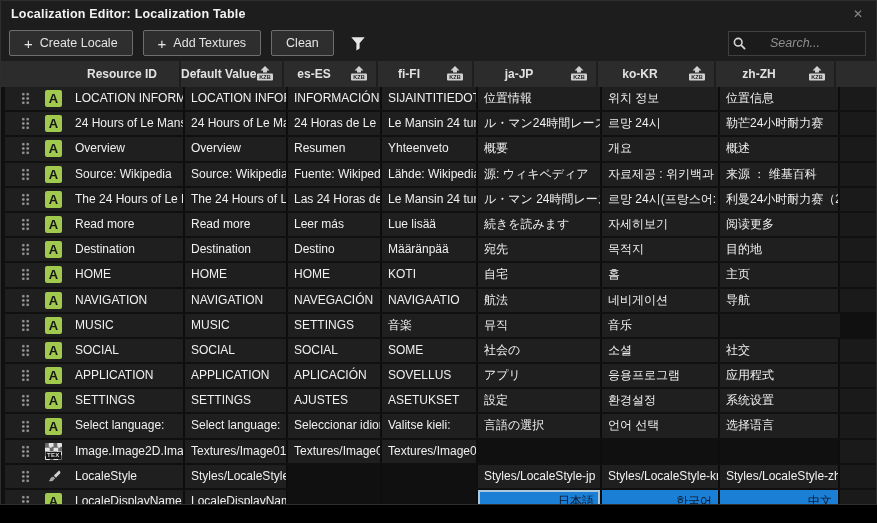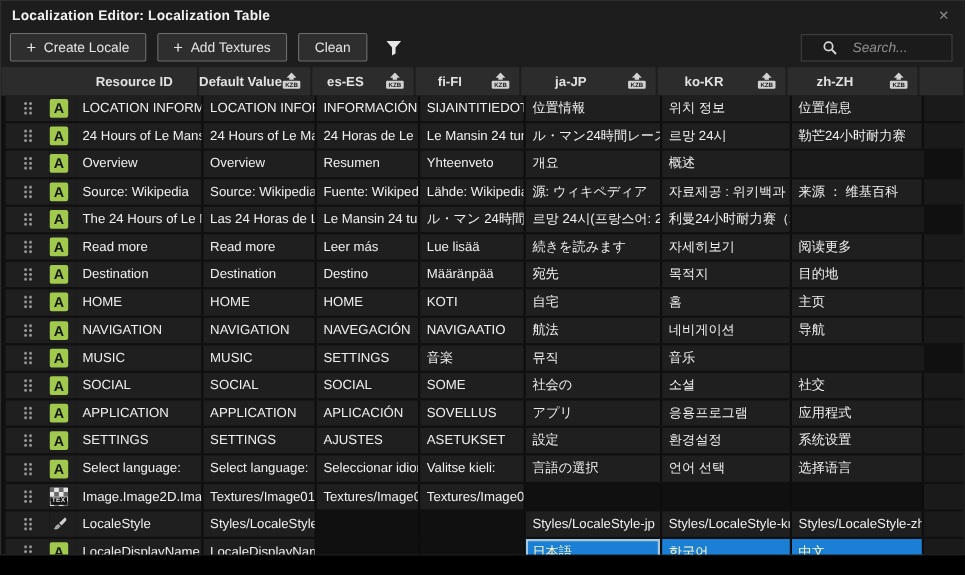--- a/index.html
+++ b/index.html
@@ -16,21 +16,21 @@
   .close-btn { margin-left:auto; width:16px; height:16px; display:flex; align-items:center;
     justify-content:center; color:#8b8b8b; font-size:12px; font-weight:700; cursor:default; }
   
   .toolbar { height:32px; display:flex; align-items:center; gap:10px; padding:0 8px; }
   .btn { display:inline-flex; align-items:center; gap:7px; height:26px; padding:0 14px;
     background:#2e2e2e; border:1px solid #6e6e6e; border-radius:2px;
     font-size:12.5px; color:#e4e4e4; white-space:nowrap; }
   .btn .plus { font-size:15px; font-weight:400; color:#e8e8e8; line-height:1; }
   .icon-btn { background:none; border:none; padding:0 6px; display:flex; align-items:center; }
   .search { margin-left:auto; margin-right:2px; width:138px; height:25px; background:#1b1b1b;
-    border:1px solid #404040; display:flex; align-items:center; padding:0 19px; gap:14px; }
+    border:1px solid #404040; display:flex; align-items:center; padding:0 4px; gap:24px; }
   .search input { flex:1; min-width:0; background:transparent; border:none; outline:none;
     color:#cfcfcf; font-size:12.5px; font-style:italic; font-family:inherit; }
   .search input::placeholder { color:#8f8f8f; font-style:italic; }
   
   .table { position:absolute; left:0; right:0; top:60px; bottom:0; background:#101010; }
   .thead, .tr {
     display:grid;
     grid-template-columns:40px 24px 116px 103px 94px 96px 124px 118px 120px 1fr;
   }
   .thead { height:26px; background:#2c2c2c; }
@@ -42,21 +42,21 @@
   .th.has-kzb .th-label { padding-right:32px; }
   .kzb { position:absolute; right:7px; top:5px; width:20px; height:15px; }
   .tbody { padding-left:4px; }
   .tr { height:23.2px; margin-bottom:2px; }
   .td { background:#1f1f1f; border-right:2px solid #0d0d0d; font-size:12px; color:#f0f0f0;
     line-height:23px; padding:0 6px; white-space:nowrap; overflow:hidden; }
   .td-handle { display:flex; align-items:center; justify-content:center; padding:0; border-right:none; }
   .td-icon { display:flex; align-items:center; justify-content:flex-start; padding:0; border-right:none; }
   .td-filler { background:#1a1a1a; border-right:none; }
   .td.empty { background:#101010; }
-  .td.sel { background:#1b7fd5; color:#fef9c3; }
+  .td.sel { background:#1b7fd5; color:#0f172a;text-align:right; }
   .td.focus { box-shadow:inset 0 0 0 2px #a9c7dd; }
   .grip { width:9px; height:13px;
     background-image:radial-gradient(circle,#9a9a9a 1.05px,transparent 1.45px);
     background-size:4.5px 4.33px; background-position:0 0; }
   .ic { width:17px; height:17px; flex:0 0 17px; }
   .ic-text { background:#a1c94e; border-radius:2px; color:#151515; font-weight:800; font-size:13px;
     display:flex; align-items:center; justify-content:center; line-height:1; }
   .ic-tex { position:relative; border-radius:1px;
     background:repeating-conic-gradient(#e6e6e6 0% 25%, #6a6a6a 0% 50%);
     background-size:8.5px 8.5px; }
@@ -193,20 +193,21 @@
     <div class="td td-handle">
       <span class="grip"></span>
     </div>
     <div class="td td-icon">
             <span class="ic ic-text">A</span>
           </div>
   <div class="td">Overview</div>
           <div class="td">Overview</div>
           <div class="td">Resumen</div>
           <div class="td">Yhteenveto</div>
+          <div class="td">概要</div>
           <div class="td">개요</div>
           <div class="td">概述</div>
           <div class="td td-filler"></div>
         </div>
         <div class="tr">
     <div class="td td-handle">
       <span class="grip"></span>
     </div>
     <div class="td td-icon">
             <span class="ic ic-text">A</span>
@@ -221,20 +222,21 @@
           <div class="td td-filler"></div>
         </div>
         <div class="tr">
     <div class="td td-handle">
       <span class="grip"></span>
     </div>
     <div class="td td-icon">
             <span class="ic ic-text">A</span>
           </div>
   <div class="td">The 24 Hours of Le M</div>
+          <div class="td">The 24 Hours of L</div>
           <div class="td">Las 24 Horas de Le</div>
           <div class="td">Le Mansin 24 tunn</div>
           <div class="td">ル・マン 24時間レース （</div>
           <div class="td">르망 24시(프랑스어: 2</div>
           <div class="td">利曼24小时耐力赛（2</div>
           <div class="td td-filler"></div>
         </div>
         <div class="tr">
     <div class="td td-handle">
       <span class="grip"></span>

